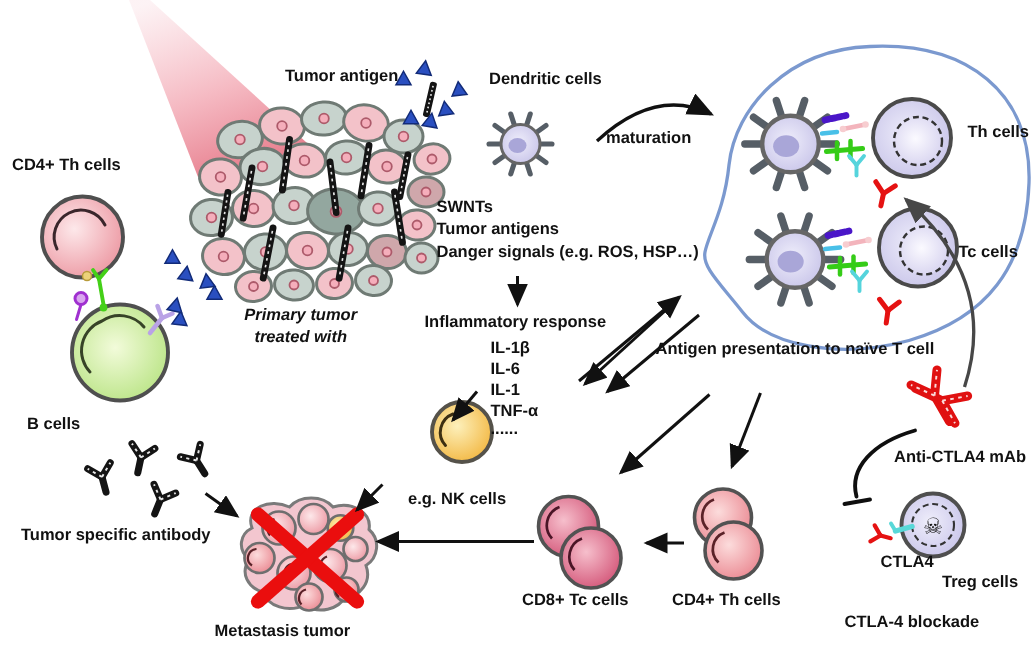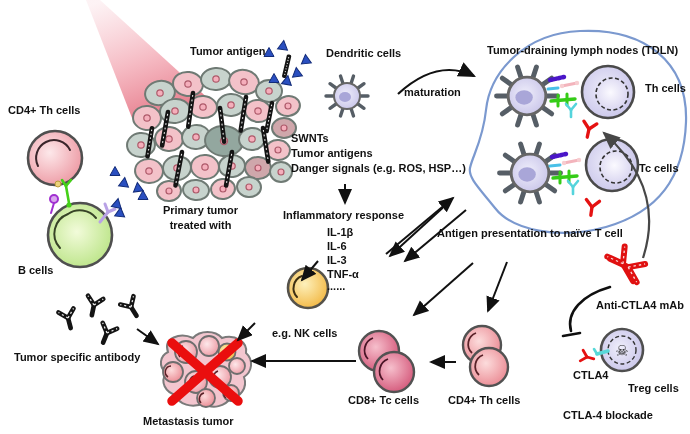--- a/index.html
+++ b/index.html
@@ -2,21 +2,21 @@
 <html><head>
 <meta charset="utf-8">
 <style>
   html,body{margin:0;padding:0;background:#fff;}
   #canvas{position:relative;width:690px;height:434px;background:#fff;overflow:hidden;
           font-family:"Liberation Sans",sans-serif;}
   #diagram-svg{position:absolute;left:0;top:0;}
   .lbl{position:absolute;font:bold 11px "Liberation Sans",sans-serif;color:#111;
        white-space:nowrap;line-height:13px;}
   .lbl.center{text-align:center;}
-  #primary-tumor-label{left:128px;top:203px;width:145px;line-height:15px;}
+  #primary-tumor-label{left:128px;top:203px;width:145px;line-height:15px;font-style:italic;}
   .cyt{position:absolute;left:327px;font:bold 11px "Liberation Sans",sans-serif;color:#111;white-space:nowrap;}
 </style>
 </head>
 <body>
 
 <div id="canvas">
 
 <svg id="diagram-svg" width="690" height="434" viewBox="0 0 690 434">
   <defs>
     <linearGradient id="lg" x1="0.15" y1="0" x2="0.55" y2="1">
@@ -373,46 +373,45 @@
     <line x1="456" y1="362" x2="431" y2="362" marker-end="url(#ah)"></line>
     <line x1="356" y1="361" x2="252" y2="361" marker-end="url(#ah)"></line>
     <line x1="255" y1="323" x2="238" y2="340" marker-end="url(#ah)"></line>
     <line x1="137" y1="329" x2="158" y2="344" marker-end="url(#ah)"></line>
   </g>
 </svg>
 
 <div class="lbl" style="left:190px;top:45px">Tumor antigen</div>
 <div class="lbl" style="left:326px;top:47px">Dendritic cells</div>
 <div class="lbl" style="left:404px;top:86px">maturation</div>
-<div class="lbl" style="left:487px;top:44px">Tumor-draining lymph nodes (TDLN)</div>
 <div class="lbl" style="left:645px;top:82px">Th cells</div>
 <div class="lbl" style="left:639px;top:162px">Tc cells</div>
 <div class="lbl" style="left:8px;top:104px">CD4+ Th cells</div>
-<div class="lbl" style="left:18px;top:264px">B cells</div>
+<div class="lbl" style="left:18px;top:277px">B cells</div>
 
 <div class="lbl center" id="primary-tumor-label">
   <div>Primary tumor</div>
   <div>treated with</div>
 </div>
 
 <div class="lbl" style="left:291px;top:132px">SWNTs</div>
 <div class="lbl" style="left:291px;top:147px">Tumor antigens</div>
 <div class="lbl" style="left:283px;top:209px">Inflammatory response</div>
 <div class="lbl" style="left:291px;top:162px">Danger signals (e.g. ROS, HSP…)</div>
 
 <div class="cyt" style="top:226px">IL-1β</div>
 <div class="cyt" style="top:240px">IL-6</div>
-<div class="cyt" style="top:254px">IL-3</div>
+<div class="cyt" style="top:254px">IL-1</div>
 <div class="cyt" style="top:268px">TNF-α</div>
 <div class="cyt" style="top:280px">......</div>
 
 <div class="lbl" style="left:437px;top:227px">Antigen presentation to naïve T cell</div>
 <div class="lbl" style="left:272px;top:327px">e.g. NK cells</div>
 <div class="lbl" style="left:14px;top:351px">Tumor specific antibody</div>
 <div class="lbl" style="left:143px;top:415px">Metastasis tumor</div>
 <div class="lbl" style="left:348px;top:394px">CD8+ Tc cells</div>
 <div class="lbl" style="left:448px;top:394px">CD4+ Th cells</div>
 <div class="lbl" style="left:596px;top:299px">Anti-CTLA4 mAb</div>
-<div class="lbl" style="left:573px;top:369px">CTLA4</div>
+<div class="lbl" style="left:587px;top:369px">CTLA4</div>
 <div class="lbl" style="left:628px;top:382px">Treg cells</div>
 <div class="lbl" style="left:563px;top:409px">CTLA-4 blockade</div>
 
 </div>
 
 </body></html>

